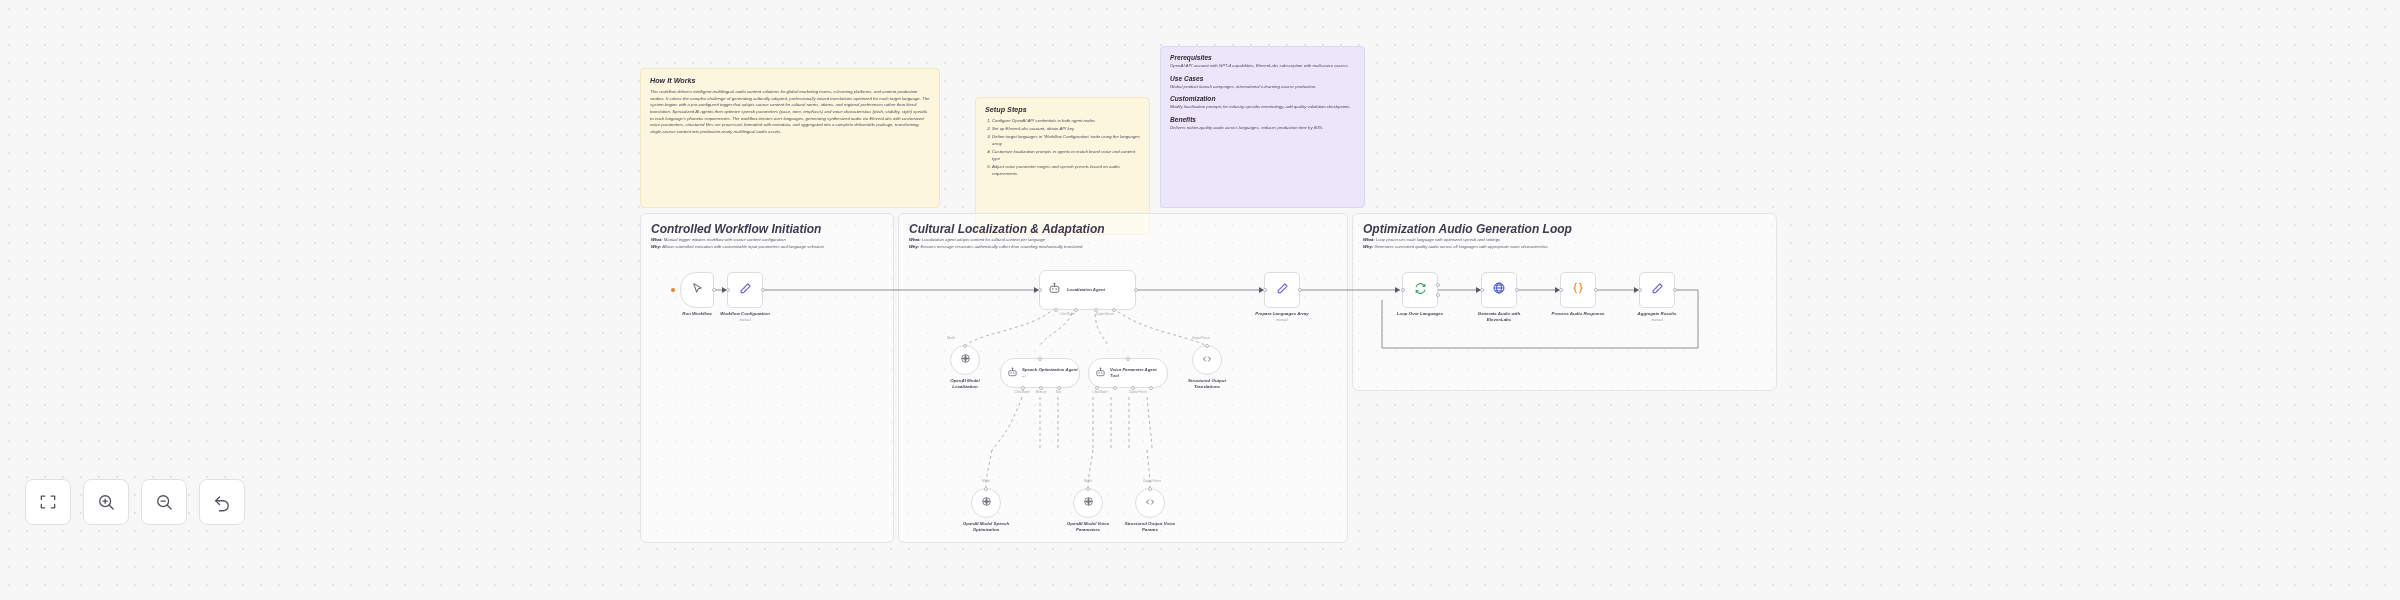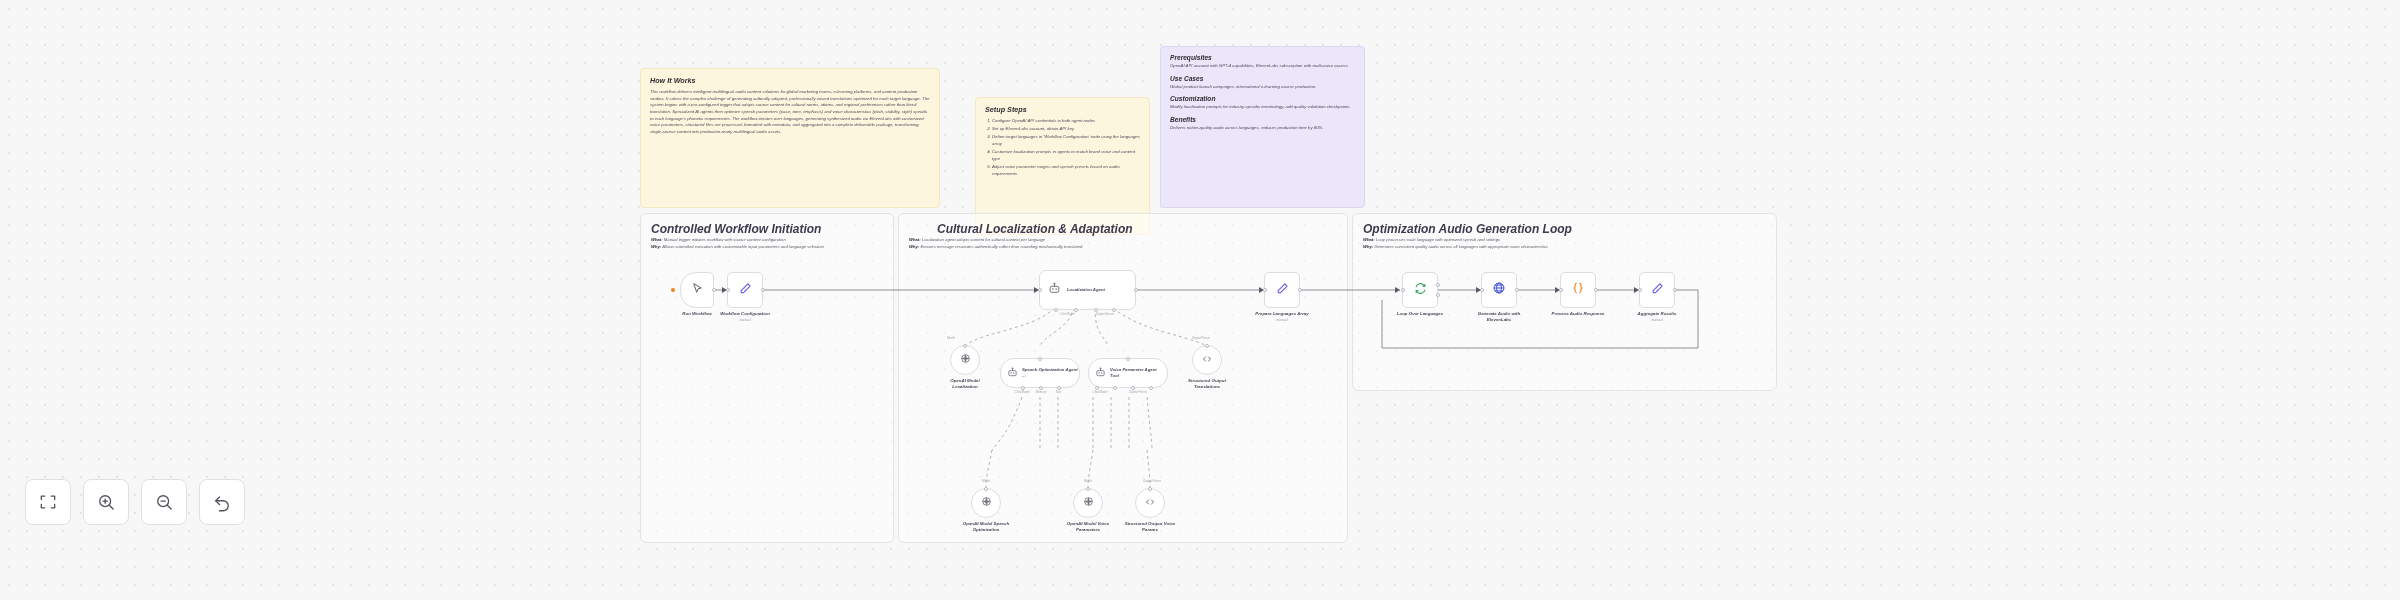--- a/index.html
+++ b/index.html
@@ -130,21 +130,21 @@
   <div class="group" style="left:1352px;top:213px;width:425px;height:178px;"></div>
 
   <div class="group-title" style="left:651px;top:222px;">Controlled Workflow Initiation</div>
   <div class="group-meta" style="left:651px;top:236px;width:232px;">
     <div class="ln"><b>What:</b>
       <span>Manual trigger initiates workflow with source content configuration</span></div>
     <div class="ln"><b>Why:</b>
       <span>Allows controlled execution with customizable input parameters and language selection</span></div>
   </div>
 
-  <div class="group-title" style="left:909px;top:222px;margin-left:28px;">Cultural Localization &amp; Adaptation</div>
+  <div class="group-title" style="left:909px;top:222px;">Cultural Localization &amp; Adaptation</div>
   <div class="group-meta" style="left:909px;top:236px;width:300px;">
     <div class="ln"><b>What:</b>
       <span>Localization agent adapts content for cultural context per language</span></div>
     <div class="ln"><b>Why:</b>
       <span>Ensures message resonates authentically rather than sounding mechanically translated</span></div>
   </div>
 
   <div class="group-title" style="left:1363px;top:222px;">Optimization Audio Generation Loop</div>
   <div class="group-meta" style="left:1363px;top:236px;width:330px;">
     <div class="ln"><b>What:</b>

